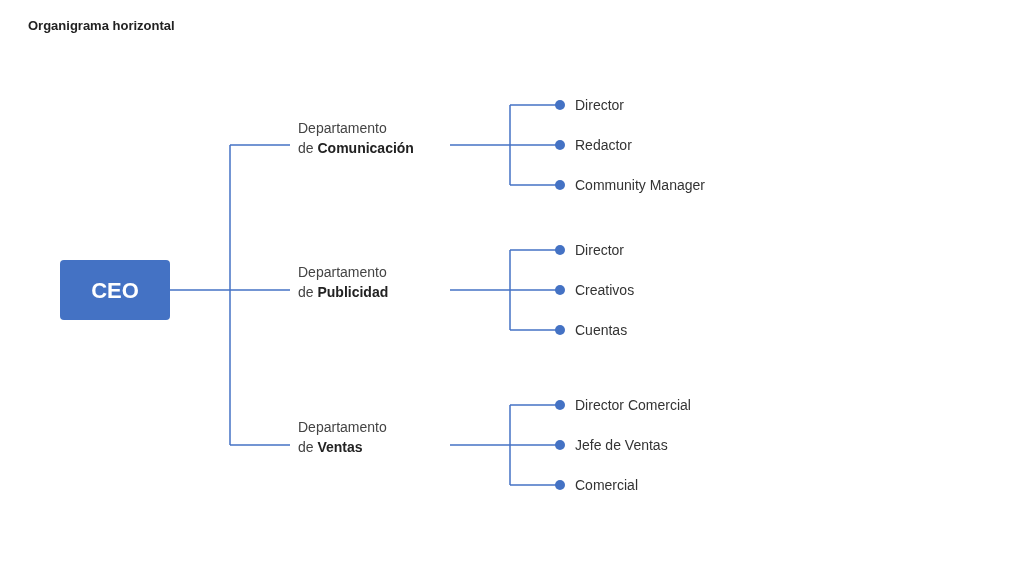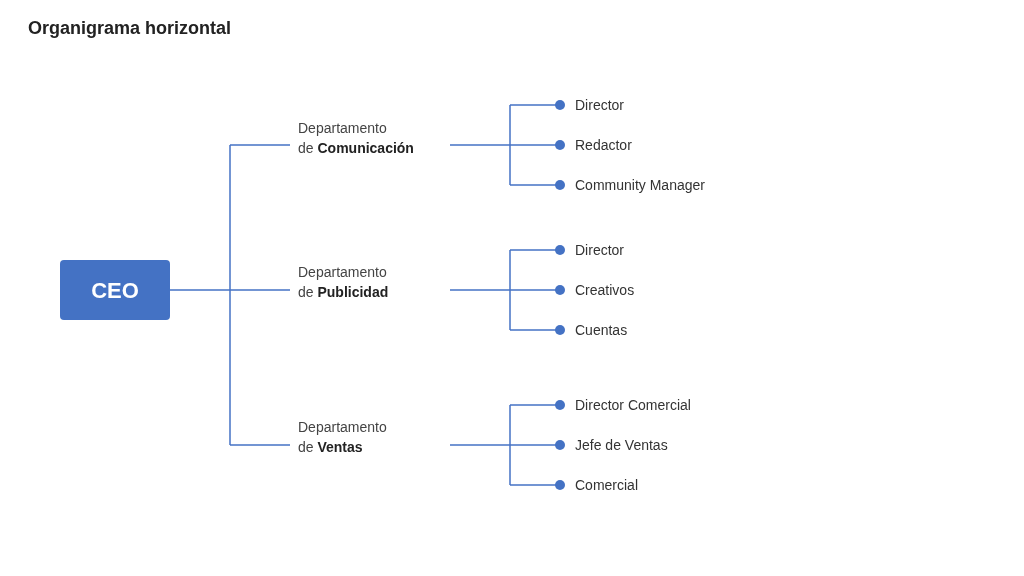--- a/index.html
+++ b/index.html
@@ -9,21 +9,21 @@
       width: 1024px;
       height: 576px;
       overflow: hidden;
       position: relative;
     }
 
     .page-title {
       position: absolute;
       top: 18px;
       left: 28px;
-      font-size: 18px;
+      font-size: 13px;
       font-weight: 600;
       color: #222;
     }
   </style>
 </head>
 <body>
 
 <div class="page-title">Organigrama horizontal</div>
 
 <div style="position:absolute; top:55px; left:30px; right:30px; bottom:10px;">

